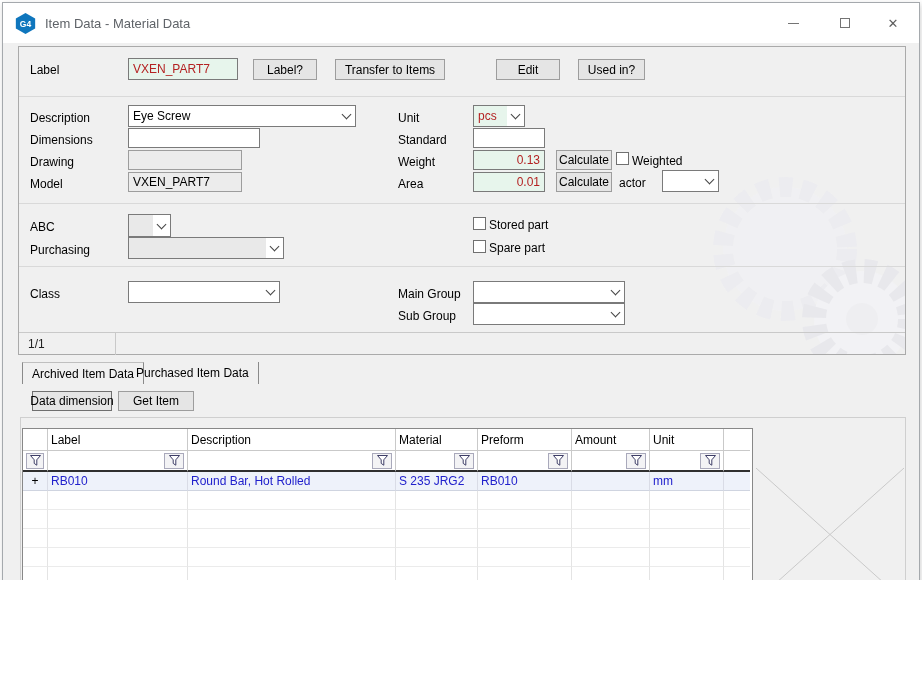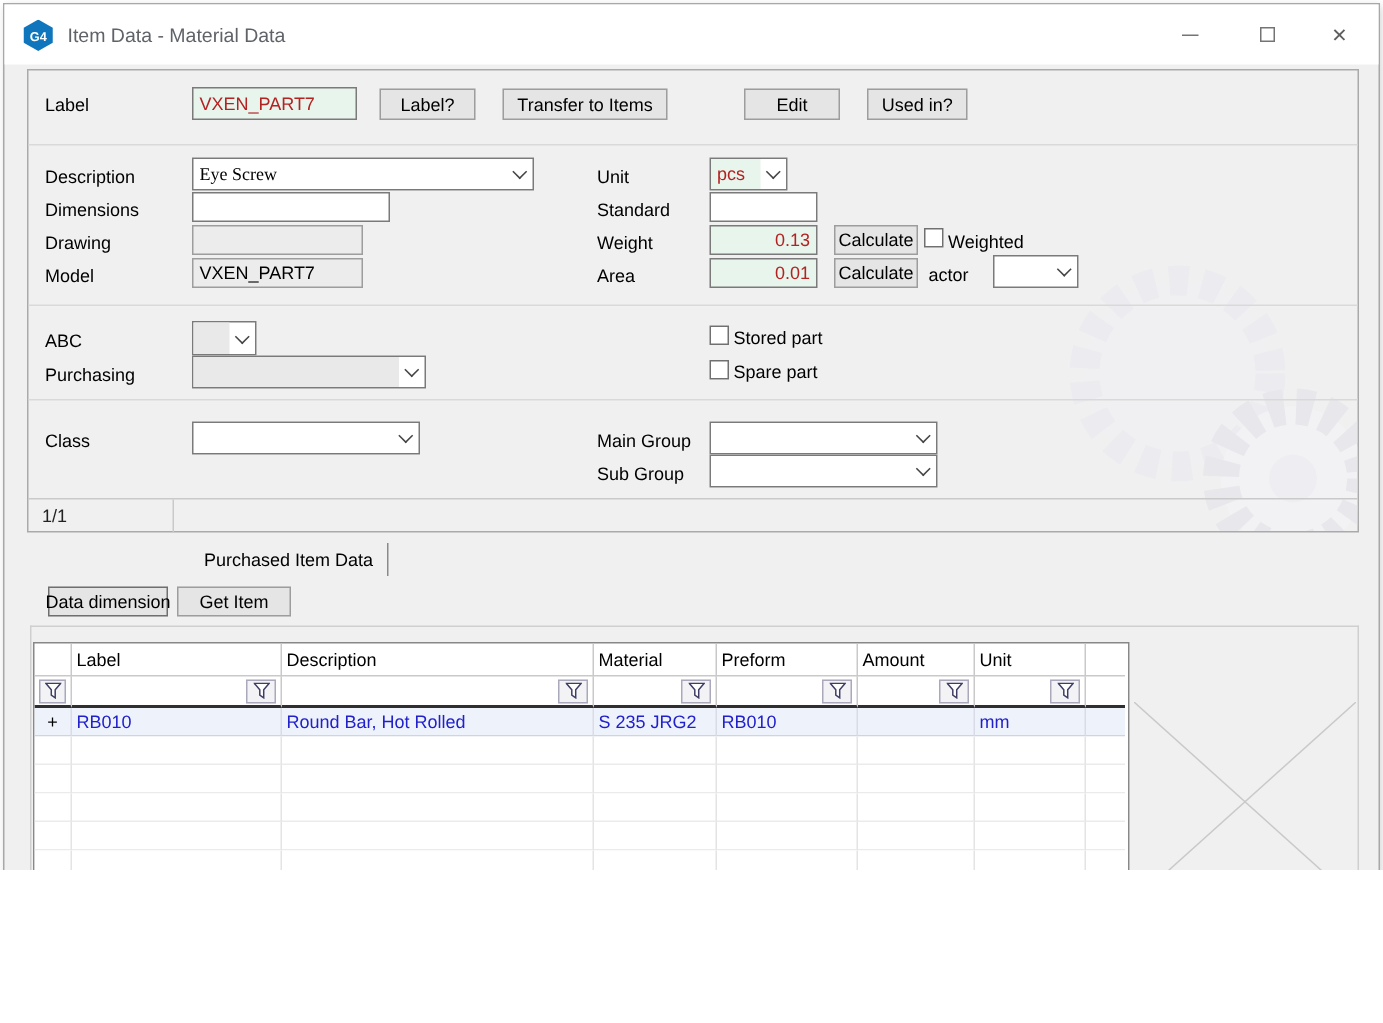--- a/index.html
+++ b/index.html
@@ -101,21 +101,21 @@
 
   <div class="lbl" style="left:27px;top:60px;">Label</div>
   <div class="box mint" style="left:125px;top:55px;width:110px;height:22px;">VXEN_PART7</div>
   <div class="btn" style="left:250px;top:56px;width:64px;height:21px;">Label?</div>
   <div class="btn" style="left:332px;top:56px;width:110px;height:21px;">Transfer to Items</div>
   <div class="btn" style="left:493px;top:56px;width:64px;height:21px;">Edit</div>
   <div class="btn" style="left:575px;top:56px;width:67px;height:21px;">Used in?</div>
   <div class="sep" style="top:93px;"></div>
 
   <div class="lbl" style="left:27px;top:108px;">Description</div>
-  <div class="combo" style="left:125px;top:102px;width:228px;height:22px;font-family:Liberation Serif, serif;">
+  <div class="combo" style="left:125px;top:102px;width:228px;height:22px;">
     <span class="val">Eye Screw</span>
     <span class="arrow">
           <span class="chev"></span>
         </span>
   </div>
   <div class="lbl" style="left:27px;top:130px;">Dimensions</div>
   <div class="box" style="left:125px;top:125px;width:132px;height:20px;"></div>
   <div class="lbl" style="left:27px;top:152px;">Drawing</div>
   <div class="box disabled" style="left:125px;top:147px;width:114px;height:20px;"></div>
   <div class="lbl" style="left:27px;top:174px;">Model</div>
@@ -189,20 +189,21 @@
     <span class="arrow">
           <span class="chev"></span>
         </span>
   </div>
 
   <div class="pagerbar" style="top:329px;">
     <span class="ptext">1/1</span>
     <span class="pdiv" style="left:96px;"></span>
   </div>
 
+  <div class="tab active" style="left:19px;">Archived Item Data</div>
   <div class="tab" style="left:124px;">Purchased Item Data</div>
 
   <div class="btn" style="left:29px;top:388px;width:80px;height:20px;border-color:#6f6f6f;">Data dimension</div>
   <div class="btn" style="left:115px;top:388px;width:76px;height:20px;">Get Item</div>
 
   <div class="tabpage"></div>
 
   <div class="grid">
     <div class="grid-row hdr">
       <div class="gcell"></div>

